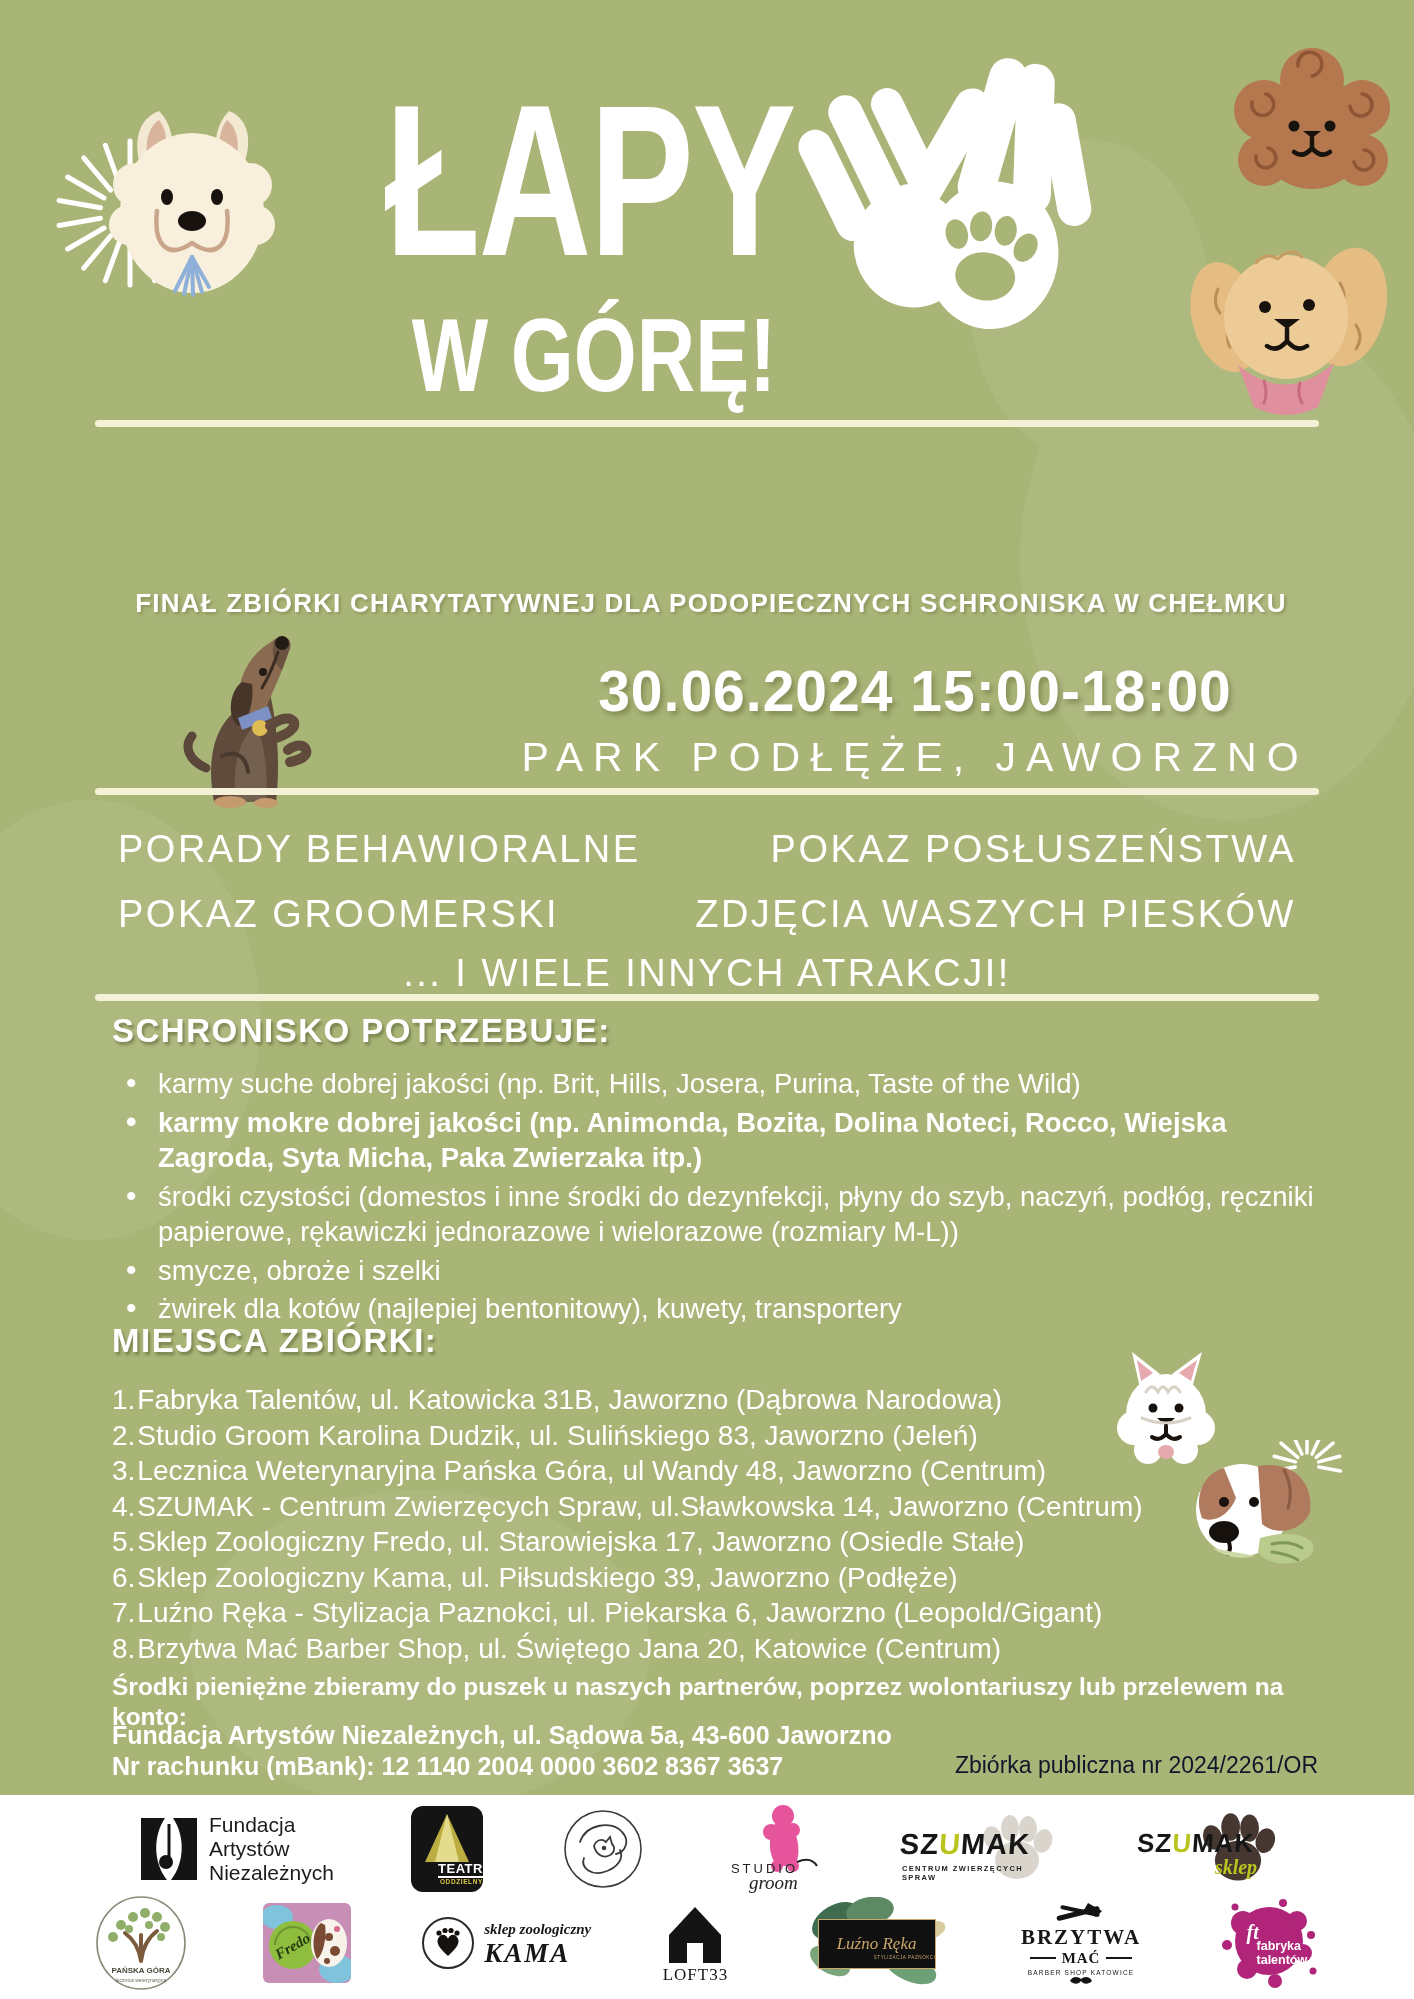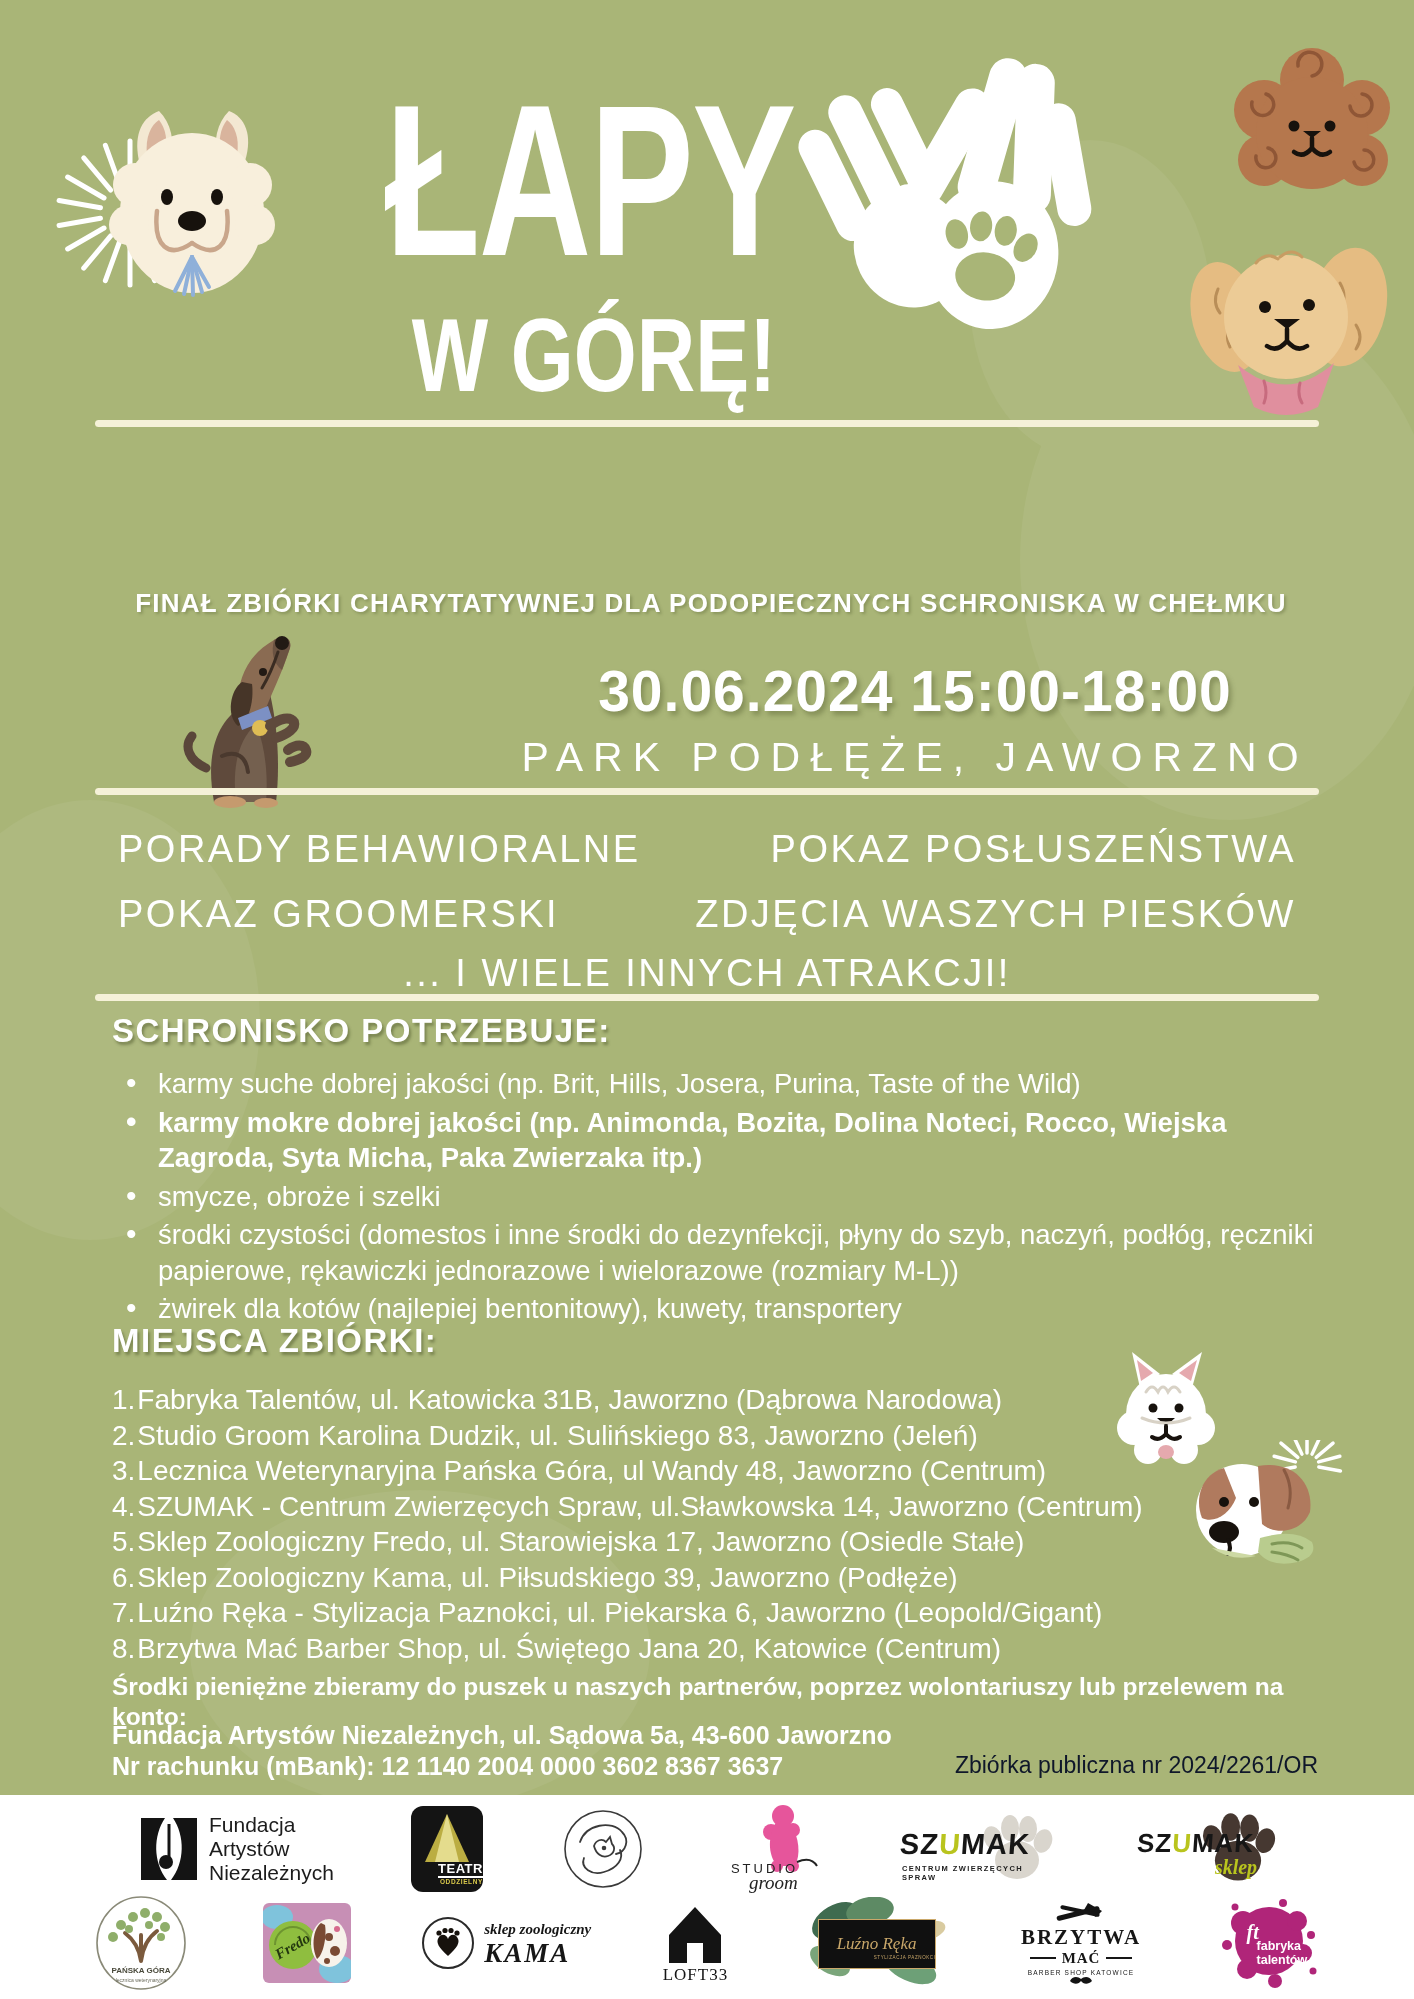--- a/index.html
+++ b/index.html
@@ -271,22 +271,22 @@
     </div>
     <div class="attr-center" style="top:952px">... I WIELE INNYCH ATRAKCJI!</div>
 
     <div class="divider" style="top:994px"></div>
 
     <div class="needs">
       <div class="sec-head">SCHRONISKO POTRZEBUJE:</div>
       <ul>
         <li>karmy suche dobrej jakości (np.  Brit, Hills, Josera, Purina, Taste of the Wild)</li>
         <li class="b">karmy mokre dobrej jakości (np. Animonda, Bozita, Dolina Noteci, Rocco, Wiejska Zagroda, Syta Micha, Paka Zwierzaka itp.)</li>
+        <li>środki czystości (domestos i inne środki do dezynfekcji, płyny do szyb, naczyń, podłóg, ręczniki papierowe, rękawiczki jednorazowe i wielorazowe (rozmiary M-L))</li>
         <li>smycze, obroże i szelki</li>
-        <li>środki czystości (domestos i inne środki do dezynfekcji, płyny do szyb, naczyń, podłóg, ręczniki papierowe, rękawiczki jednorazowe i wielorazowe (rozmiary M-L))</li>
         <li>żwirek dla kotów (najlepiej bentonitowy), kuwety, transportery</li>
       </ul>
     </div>
 
     <div class="places">
       <div class="sec-head">MIEJSCA ZBIÓRKI:</div>
       <ol>
         <li>Fabryka Talentów, ul. Katowicka 31B, Jaworzno (Dąbrowa Narodowa)</li>
         <li>Studio Groom Karolina Dudzik, ul. Sulińskiego 83, Jaworzno (Jeleń)</li>
         <li>Lecznica Weterynaryjna Pańska Góra, ul Wandy 48, Jaworzno (Centrum)</li>

